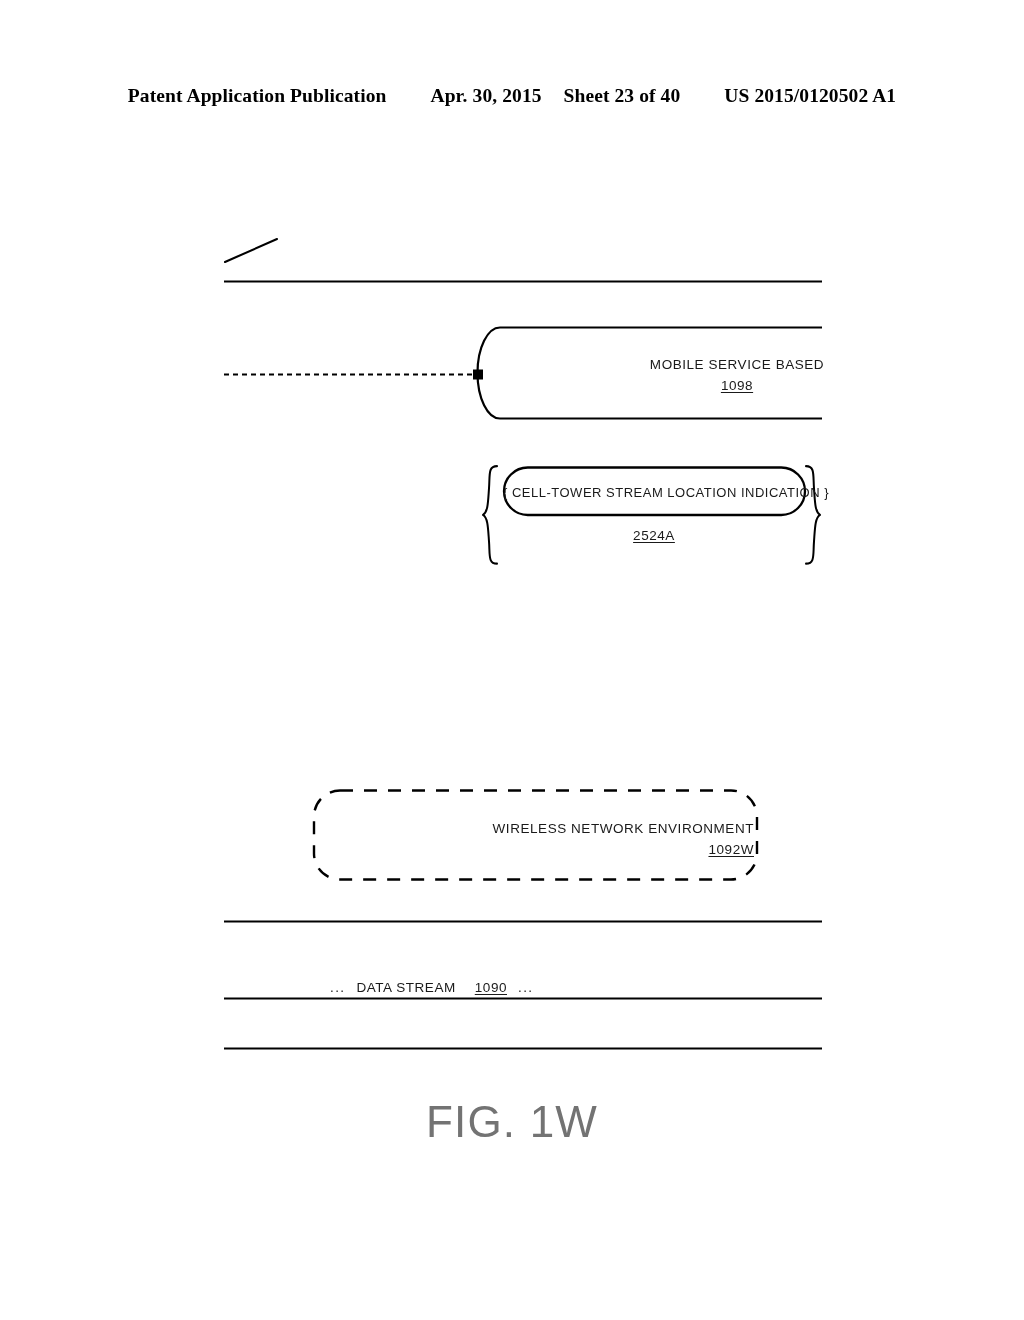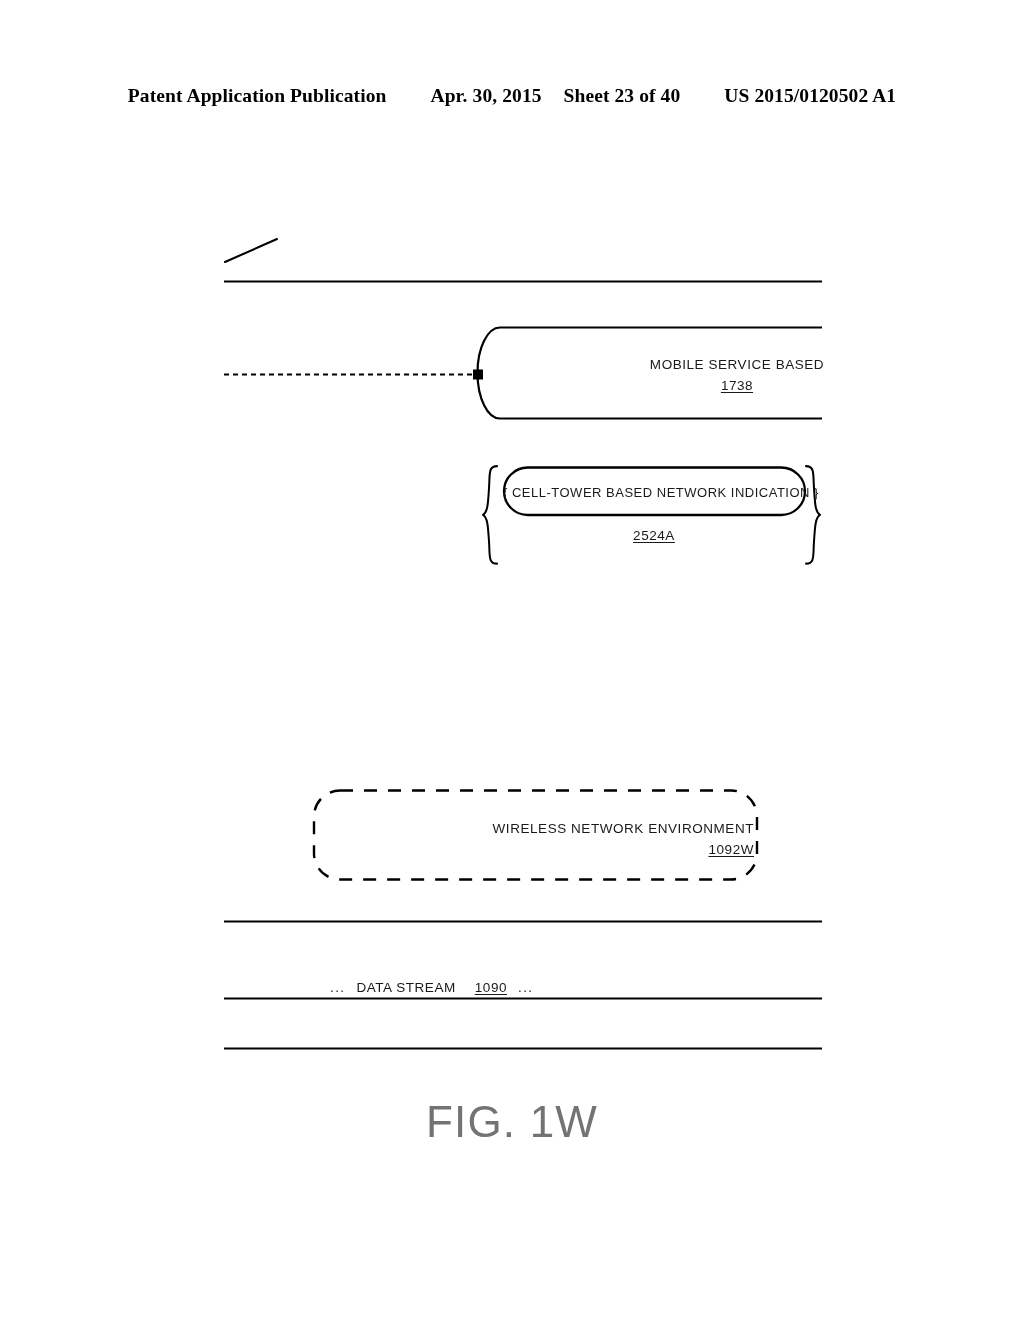--- a/index.html
+++ b/index.html
@@ -165,24 +165,24 @@
     <line x1="224" y1="921.5" x2="822" y2="921.5" stroke="#000000" stroke-width="2.2"></line>
 
     <line x1="224" y1="998.5" x2="822" y2="998.5" stroke="#000000" stroke-width="2.2"></line>
 
     <line x1="224" y1="1048.5" x2="822" y2="1048.5" stroke="#000000" stroke-width="2.2"></line>
   </svg>
 </div>
 
 <div class="fig-label lbl-msd">
   <div>MOBILE SERVICE BASED</div>
-  <div><span class="ref">1738</span></div>
+  <div><span class="ref">1098</span></div>
 </div>
 
-<div class="fig-label lbl-ct">{ CELL-TOWER BASED NETWORK INDICATION }</div>
+<div class="fig-label lbl-ct">{ CELL-TOWER STREAM LOCATION INDICATION }</div>
 
 <div class="fig-label lbl-2524a">
   <span class="ref">2524A</span>
 </div>
 
 <div class="fig-label lbl-wne">
   <div>WIRELESS NETWORK ENVIRONMENT</div>
   <div><span class="ref">1092W</span></div>
 </div>
 

